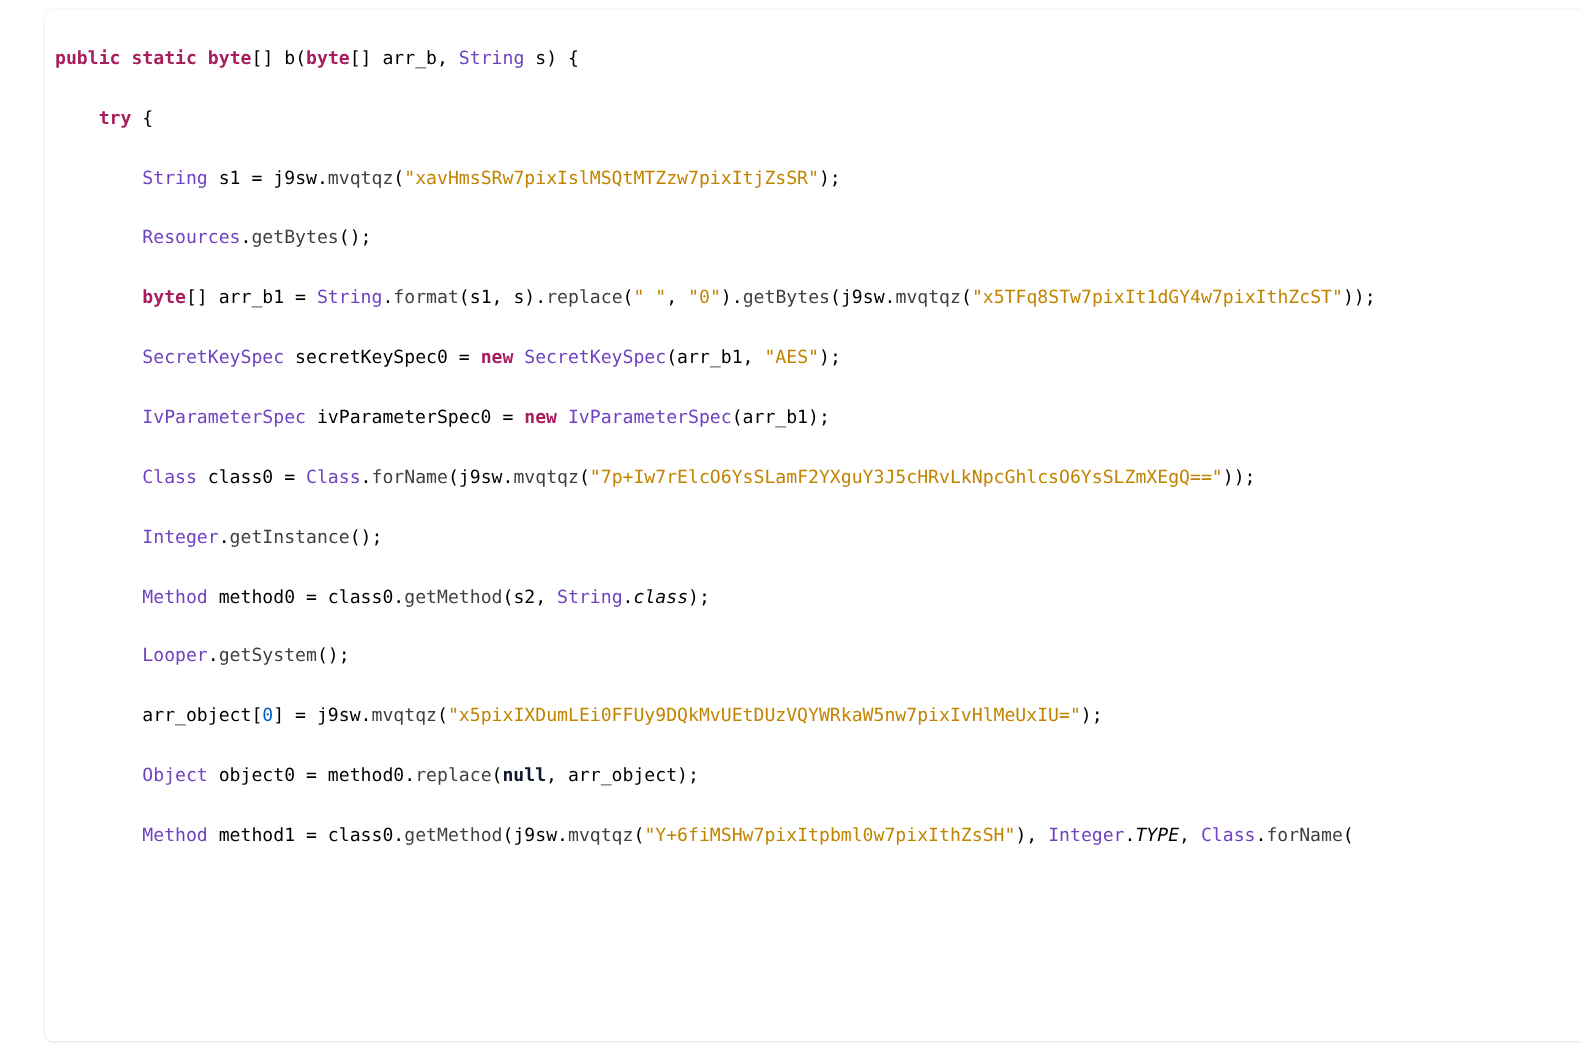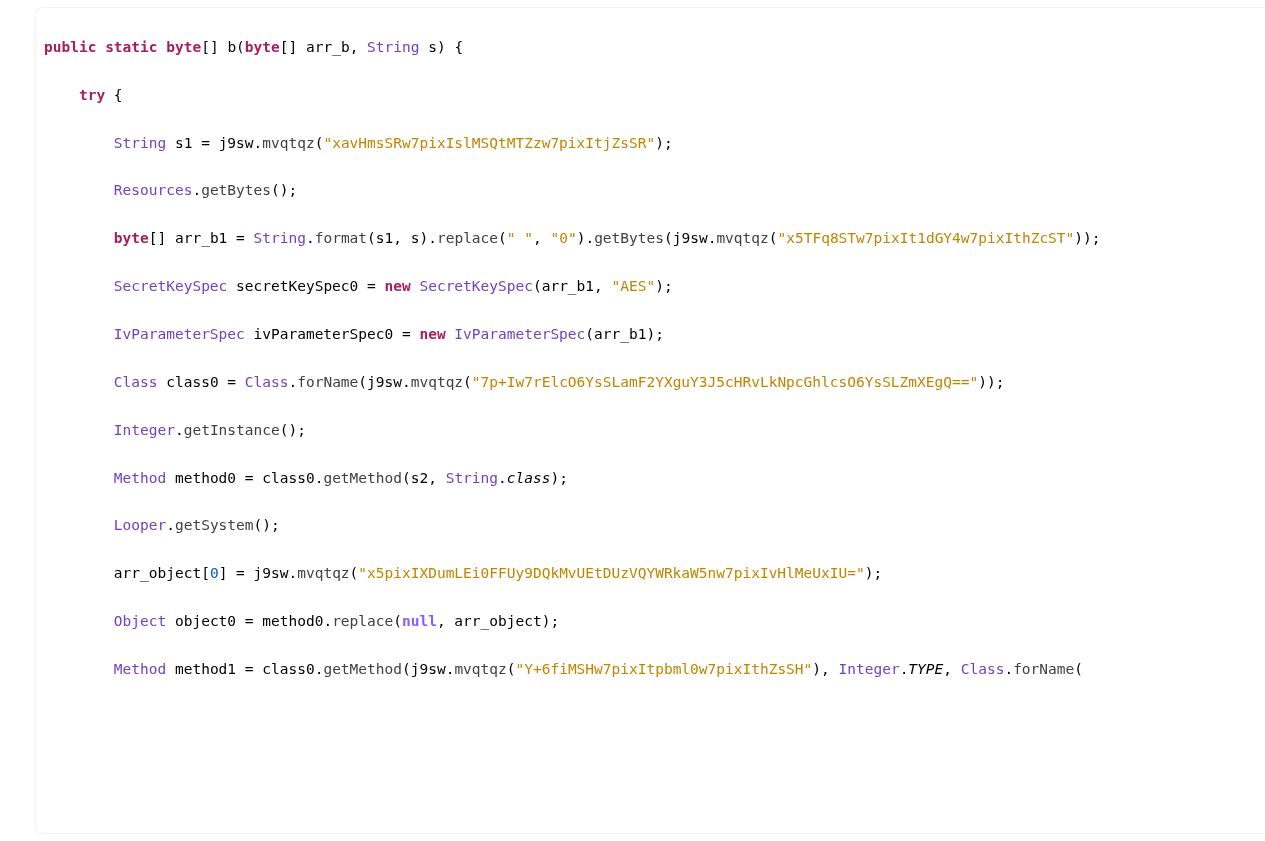--- a/index.html
+++ b/index.html
@@ -28,21 +28,21 @@
   }
   .line { display:block; }
   .kw   { color: #a71d5d; font-weight: 600; } 
   .type { color: #6f42c1; }                   
   .typeb{ color: #a71d5d; font-weight: 600; } 
   .str  { color: #c18401; }                   
   .num  { color: #005cc5; }                   
   .call { color: #404040; }                   
   .p    { color: #000; }                      
   .id   { color: #000; }
-  .null { color: #8b5cf6; font-weight:600; }
+  .null { color: #0f172a; font-weight:600; }
   .prop { font-style: italic; color:#000; }
 </style>
 </head>
 <body>
 
 <div class="code">
 <span class="line"><span class="kw">public</span> <span class="kw">static</span> <span class="typeb">byte</span><span class="p">[]</span> <span class="id">b</span><span class="p">(</span><span class="typeb">byte</span><span class="p">[]</span> <span class="id">arr_b</span><span class="p">,</span> <span class="type">String</span> <span class="id">s</span><span class="p">)</span> <span class="p">{</span></span>
 <span class="line">    <span class="kw">try</span> <span class="p">{</span></span>
 <span class="line">        <span class="type">String</span> <span class="id">s1</span> <span class="p">=</span> <span class="id">j9sw</span><span class="p">.</span><span class="call">mvqtqz</span><span class="p">(</span><span class="str">"xavHmsSRw7pixIslMSQtMTZzw7pixItjZsSR"</span><span class="p">)</span><span class="p">;</span></span>
 <span class="line">        <span class="type">Resources</span><span class="p">.</span><span class="call">getBytes</span><span class="p">()</span><span class="p">;</span></span>

